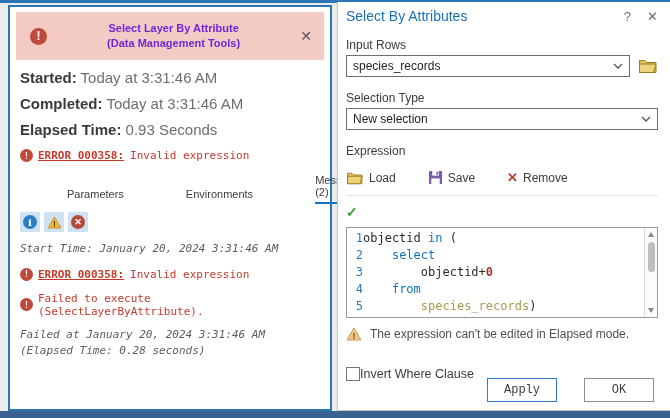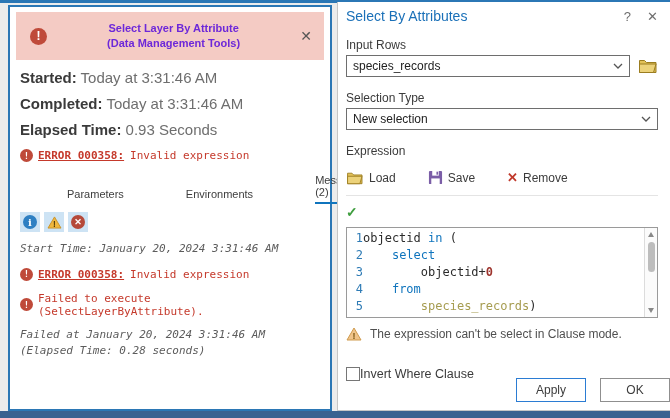--- a/index.html
+++ b/index.html
@@ -82,21 +82,21 @@
   .arr.up { top:4px; border-bottom:5px solid #888; }
   .arr.dn { bottom:4px; border-top:5px solid #888; }
   .thumb { position:absolute; top:14px; left:2.5px; width:7px; height:30px; border-radius:4px; background:#bdbdbd; }
 
   .warn-row { display:flex; align-items:center; gap:8px; margin-top:9px; font-size:12px; color:#4f4f4f; }
 
   .chk-row { display:flex; align-items:center; margin-top:26px; cursor:pointer; }
   .chk-box { width:14px; height:14px; border:1px solid #767676; background:#fff; flex:0 0 auto; }
   .chk-lbl { font-size:12.5px; color:#3b3b3b; }
 
-  .btn-row { position:absolute; bottom:8px; right:0; display:flex; gap:14px; }
+  .btn-row { position:absolute; bottom:8px; right:16px; display:flex; gap:27px;font-family:Liberation Mono, monospace; }
   .btn { width:70px; height:24px; background:#fff; font-size:12px; color:#3c3c3c; text-align:center; line-height:22px; cursor:pointer; }
   .btn.apply { border:1px solid #2b7cd3; }
   .btn.ok { border:1px solid #8f8f8f; }
 </style>
 </head>
 <body>
 
 <div class="topline"></div>
 
 <div class="err-dialog">
@@ -255,21 +255,21 @@
         <span class="thumb"></span>
         <span class="arr dn"></span>
       </div>
     </div>
 
     <div class="warn-row">
       <svg width="16" height="14" viewBox="0 0 16 14">
         <path d="M8 1 L15 13 H1 Z" fill="#f0c48a" stroke="#cf9b4e"></path>
         <text x="8" y="11.5" text-anchor="middle" font-size="9" font-weight="bold" fill="#7a5410">!</text>
       </svg>
-      <span>The expression can't be select in Clause mode.</span>
+      <span>The expression can't be edited in Elapsed mode.</span>
     </div>
 
     <div class="chk-row">
       <span class="chk-box"></span>
       <span class="chk-lbl">Invert Where Clause</span>
     </div>
   </div>
 
   <div class="btn-row">
     <div class="btn apply">Apply</div>

